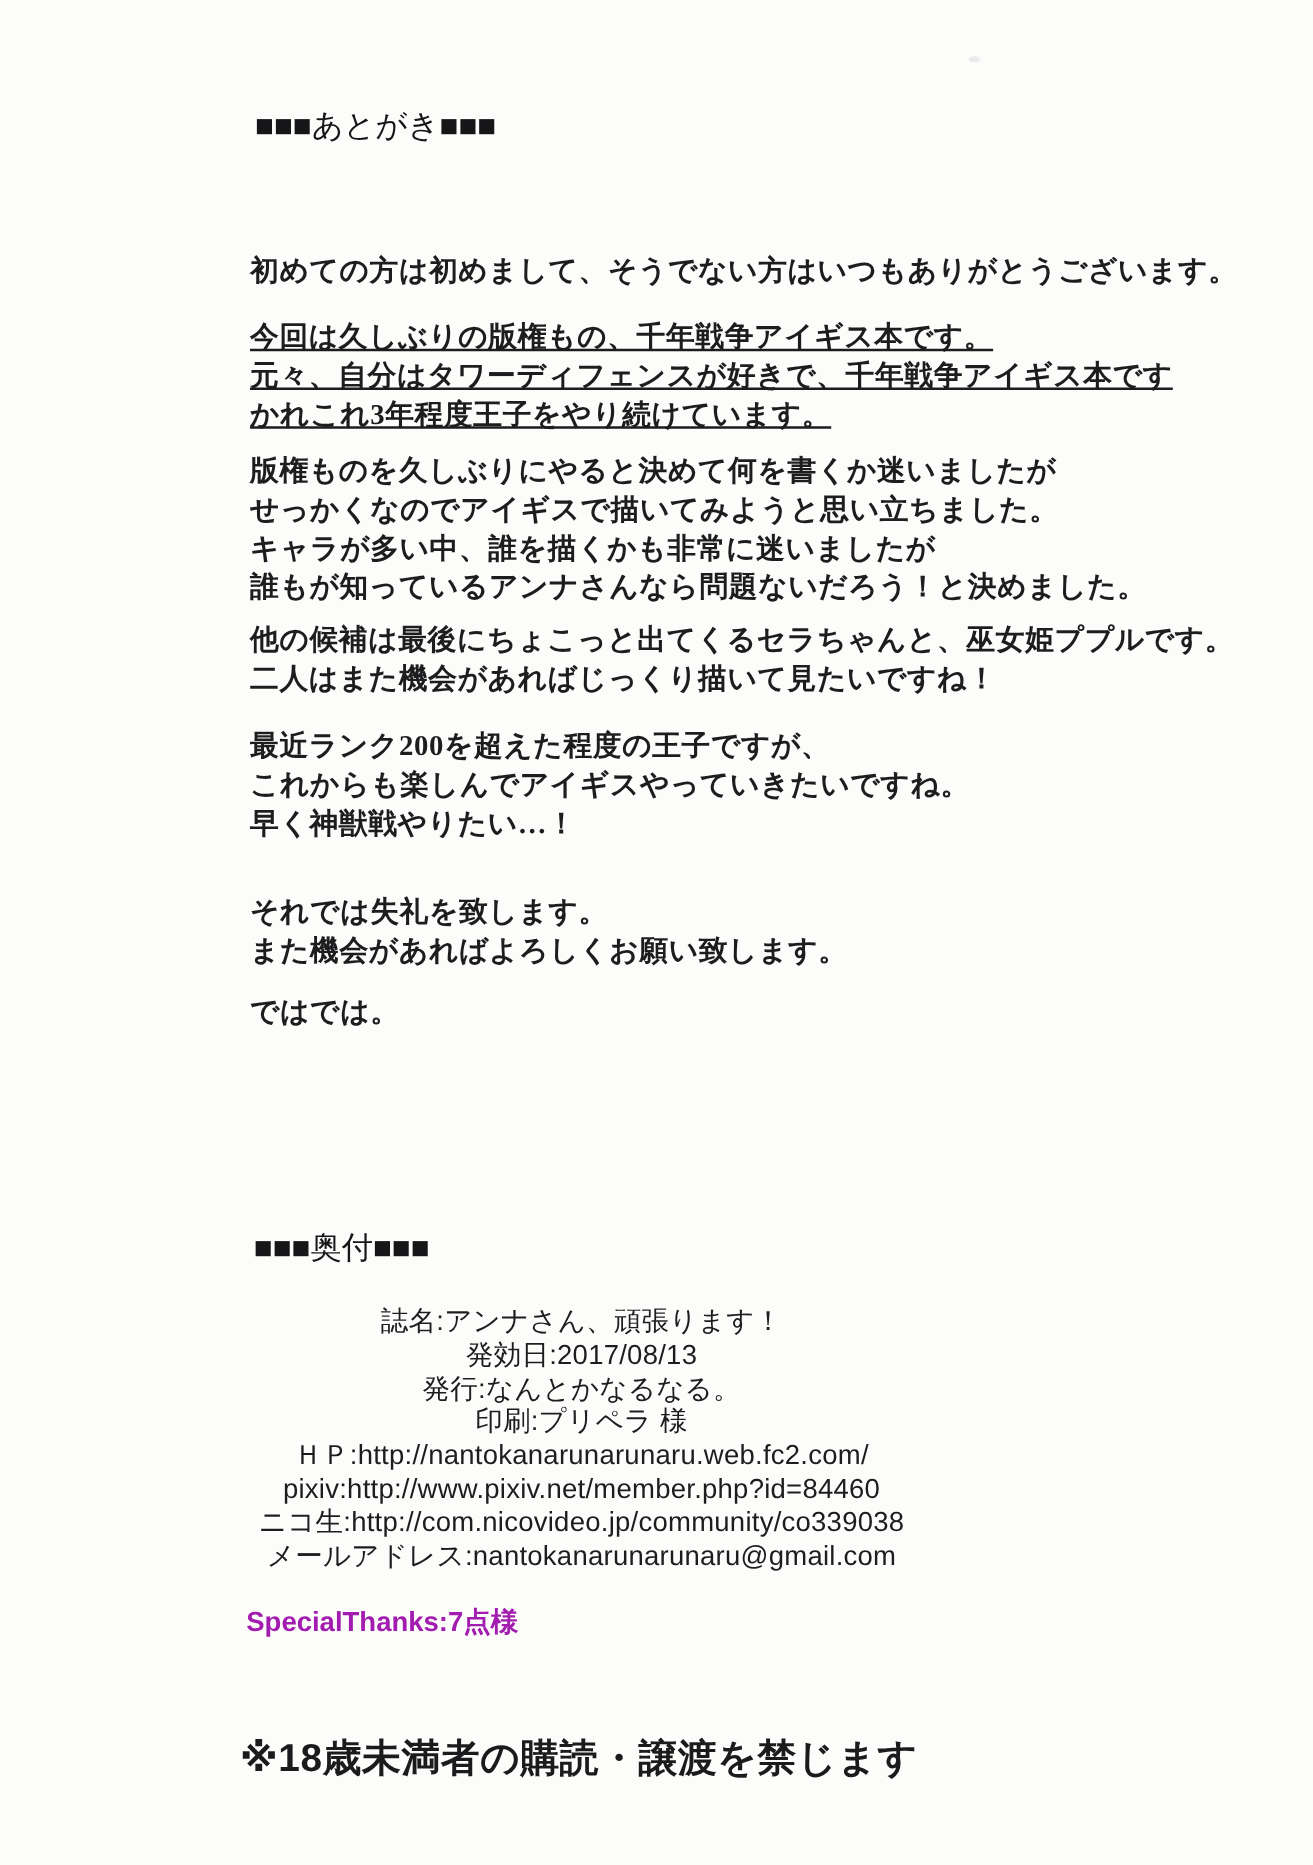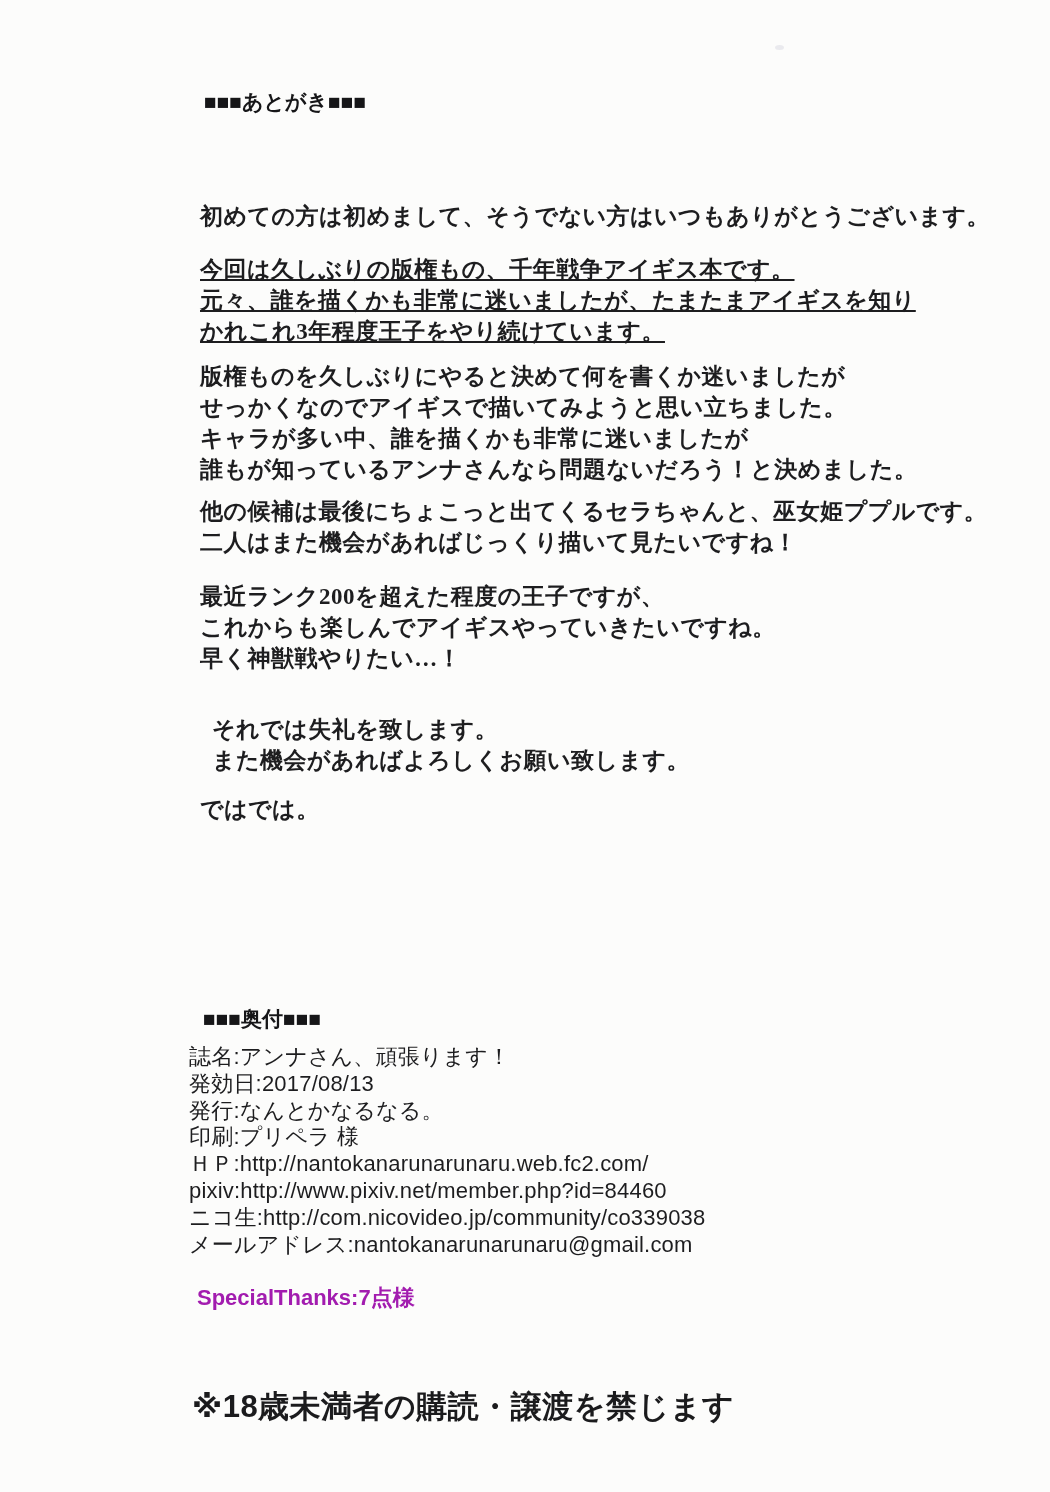--- a/index.html
+++ b/index.html
@@ -11,22 +11,22 @@
     position: relative;
     width: 1050px;
     height: 1492px;
     background: #fcfcfb;
     overflow: hidden;
     color: #1c1c1e;
   }
   .heading {
     position: absolute;
     font-family: "Liberation Serif", "DejaVu Serif", serif;
-    font-weight: 700;
-    font-size: 21px;
+    font-weight: 400;
+    font-size: 25px;
     line-height: 30px;
     letter-spacing: 0px;
     color: #161618;
     white-space: pre;
   }
   .para {
     position: absolute;
     font-family: "Liberation Serif", "DejaVu Serif", serif;
     font-weight: 600;
     font-size: 23px;
@@ -82,21 +82,21 @@
   <div class="scan-artifact"></div>
 
   <div class="heading" style="left:204px; top:87px;">■■■あとがき■■■</div>
 
   <div class="para" style="left:200px; top:169px;margin-top:32px;">
     <div class="line">初めての方は初めまして、そうでない方はいつもありがとうございます。</div>
   </div>
 
   <div class="para" style="left:200px; top:254px;text-decoration:underline;">
     <div class="line">今回は久しぶりの版権もの、千年戦争アイギス本です。</div>
-    <div class="line">元々、誰を描くかも非常に迷いましたが、たまたまアイギスを知り</div>
+    <div class="line">元々、自分はタワーディフェンスが好きで、千年戦争アイギス本です</div>
     <div class="line">かれこれ3年程度王子をやり続けています。</div>
   </div>
 
   <div class="para" style="left:200px; top:496px;">
     <div class="line">他の候補は最後にちょこっと出てくるセラちゃんと、巫女姫ププルです。</div>
     <div class="line">二人はまた機会があればじっくり描いて見たいですね！</div>
   </div>
 
   <div class="para" style="left:200px; top:361px;">
     <div class="line">版権ものを久しぶりにやると決めて何を書くか迷いましたが</div>
@@ -104,32 +104,32 @@
     <div class="line">キャラが多い中、誰を描くかも非常に迷いましたが</div>
     <div class="line">誰もが知っているアンナさんなら問題ないだろう！と決めました。</div>
   </div>
 
   <div class="para" style="left:200px; top:581px;">
     <div class="line">最近ランク200を超えた程度の王子ですが、</div>
     <div class="line">これからも楽しんでアイギスやっていきたいですね。</div>
     <div class="line">早く神獣戦やりたい…！</div>
   </div>
 
-  <div class="para" style="left:212px; top:714px;">
+  <div class="para" style="left:200px; top:714px;">
     <div class="line">それでは失礼を致します。</div>
     <div class="line">また機会があればよろしくお願い致します。</div>
   </div>
 
   <div class="para" style="left:200px; top:794px;">
     <div class="line">ではでは。</div>
   </div>
 
-  <div class="heading" style="left:203px; top:984px;margin-top:20px;">■■■奥付■■■</div>
+  <div class="heading" style="left:203px; top:984px;">■■■奥付■■■</div>
 
-  <div class="colophon-lines" style="left:189px; top:1044px;">
+  <div class="colophon-lines" style="left:207px; top:1044px;text-align:center;">
     <div class="line">誌名:アンナさん、頑張ります！</div>
     <div class="line">発効日:2017/08/13</div>
     <div class="line">発行:なんとかなるなる。</div>
     <div class="line">印刷:プリペラ 様</div>
     <div class="line">ＨＰ:http://nantokanarunarunaru.web.fc2.com/</div>
     <div class="line">pixiv:http://www.pixiv.net/member.php?id=84460</div>
     <div class="line">ニコ生:http://com.nicovideo.jp/community/co339038</div>
     <div class="line">メールアドレス:nantokanarunarunaru@gmail.com</div>
   </div>
 

